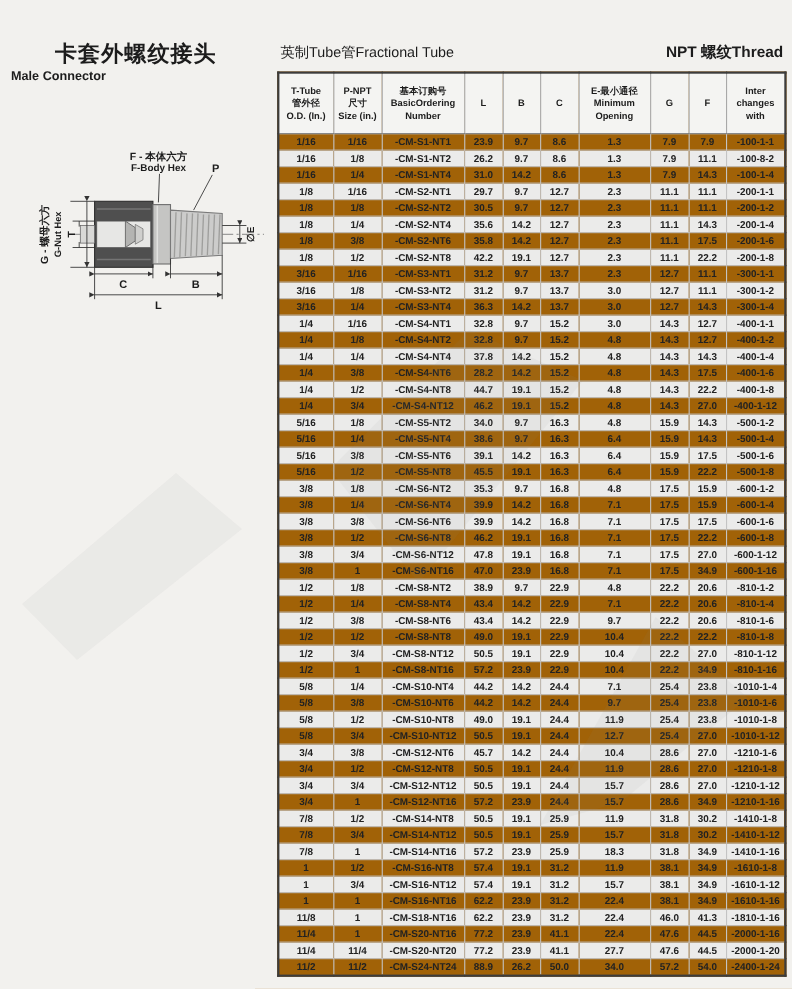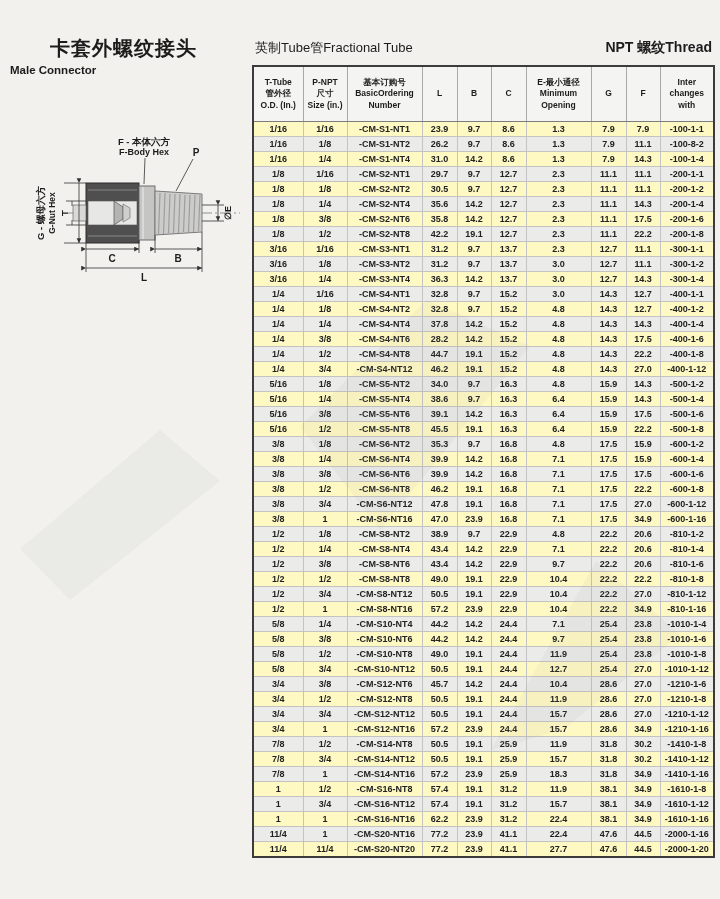--- a/index.html
+++ b/index.html
@@ -14,21 +14,21 @@
   
   .title-cn { left:10px; top:35px; font-size:20px; font-weight:bold; letter-spacing:1px;margin-left:40px; }
   .title-en { left:10px; top:64px; font-size:11.5px; font-weight:bold; }
   .subtitle-left  { left:255px; top:39px; font-size:13px; font-weight:normal; }
   .subtitle-right { right:8px;  top:39px; font-size:14px; font-weight:bold; }
 
   
   table.spec {
     position:absolute; left:252px; top:65px; width:461px;
     border-collapse:collapse; table-layout:fixed;
-    background:#fef9c3; z-index:1;
+    background:#a16207; z-index:1;
     border:2px solid #3c3c3c;
   }
   table.spec th {
     font-size:8.5px; font-weight:bold; text-align:center; vertical-align:middle;
     white-space:pre-line; line-height:1.3; height:52px; padding:1px 0;
     border:1px solid #a8a8a8; border-bottom:1px solid #7c7c7c;
     background:#f4f4f2; color:#1c1c1c;
   }
   table.spec td {
     font-size:9px; font-weight:bold; text-align:center; vertical-align:middle;
@@ -739,20 +739,32 @@
         <td>-CM-S16-NT16</td>
         <td>62.2</td>
         <td>23.9</td>
         <td>31.2</td>
         <td>22.4</td>
         <td>38.1</td>
         <td>34.9</td>
         <td>-1610-1-16</td>
       </tr>
       <tr>
+        <td>11/8</td>
+        <td>1</td>
+        <td>-CM-S18-NT16</td>
+        <td>62.2</td>
+        <td>23.9</td>
+        <td>31.2</td>
+        <td>22.4</td>
+        <td>46.0</td>
+        <td>41.3</td>
+        <td>-1810-1-16</td>
+      </tr>
+      <tr>
         <td>11/4</td>
         <td>1</td>
         <td>-CM-S20-NT16</td>
         <td>77.2</td>
         <td>23.9</td>
         <td>41.1</td>
         <td>22.4</td>
         <td>47.6</td>
         <td>44.5</td>
         <td>-2000-1-16</td>
@@ -762,18 +774,30 @@
         <td>11/4</td>
         <td>-CM-S20-NT20</td>
         <td>77.2</td>
         <td>23.9</td>
         <td>41.1</td>
         <td>27.7</td>
         <td>47.6</td>
         <td>44.5</td>
         <td>-2000-1-20</td>
       </tr>
+      <tr>
+        <td>11/2</td>
+        <td>11/2</td>
+        <td>-CM-S24-NT24</td>
+        <td>88.9</td>
+        <td>26.2</td>
+        <td>50.0</td>
+        <td>34.0</td>
+        <td>57.2</td>
+        <td>54.0</td>
+        <td>-2400-1-24</td>
+      </tr>
     </tbody>
 </table>
 
 <div class="abs wm wm1"></div>
 <div class="abs wm wm2"></div>
 <div class="abs wm wm3"></div>
 
 </body></html>

